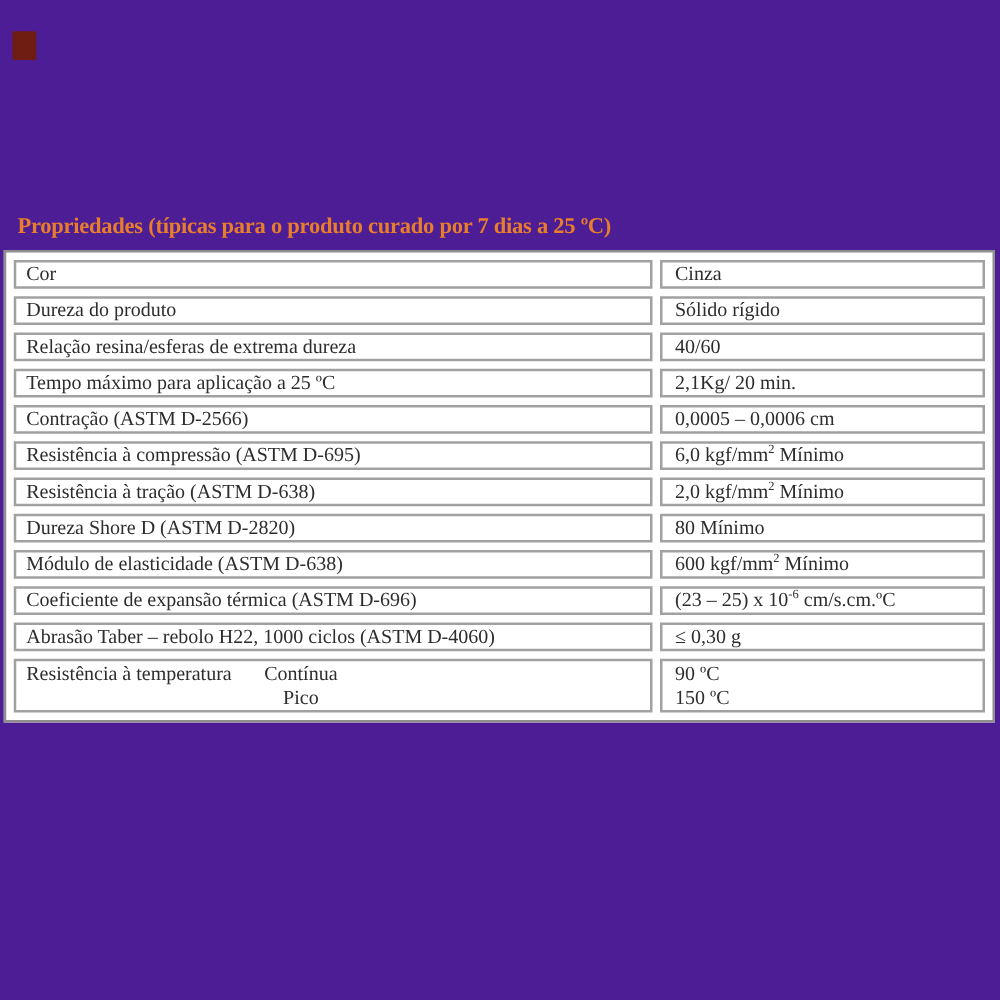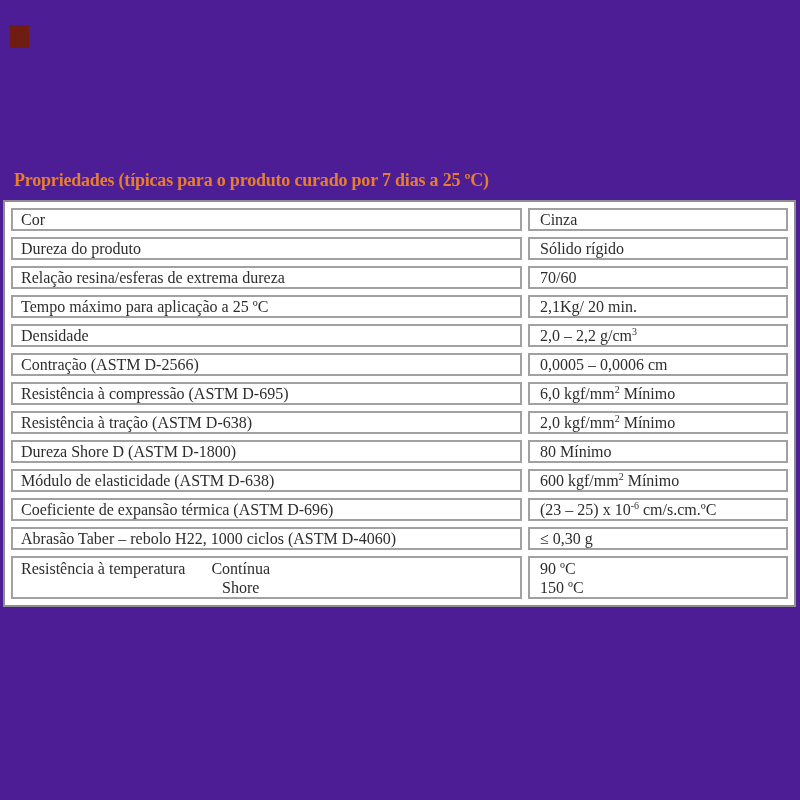--- a/index.html
+++ b/index.html
@@ -101,37 +101,31 @@
       <td class="label-cell">Dureza do produto</td>
       <td class="value-cell">
             <div class="vline"><span>Sólido rígido</span></div>
           </td>
     </tr>
 
 
     <tr>
       <td class="label-cell">Relação resina/esferas de extrema dureza</td>
       <td class="value-cell">
-            <div class="vline"><span>70/60</span></div>
+            <div class="vline"><span>40/60</span></div>
           </td>
     </tr>
 
     <tr>
       <td class="label-cell">Tempo máximo para aplicação a 25 ºC</td>
       <td class="value-cell">
             <div class="vline"><span>2,1Kg/ 20 min.</span></div>
           </td>
     </tr>
 
-    <tr>
-      <td class="label-cell">Densidade</td>
-      <td class="value-cell">
-            <div class="vline"><span>2,0 – 2,2 g/cm</span><sup>3</sup></div>
-          </td>
-    </tr>
 
     <tr>
       <td class="label-cell">Contração (ASTM D-2566)</td>
       <td class="value-cell">
             <div class="vline"><span>0,0005 – 0,0006 cm</span></div>
           </td>
     </tr>
 
     <tr>
       <td class="label-cell">Resistência à compressão (ASTM D-695)</td>
@@ -141,21 +135,21 @@
     </tr>
 
     <tr>
       <td class="label-cell">Resistência à tração (ASTM D-638)</td>
       <td class="value-cell">
             <div class="vline"><span>2,0 kgf/mm</span><sup>2</sup><span> Mínimo</span></div>
           </td>
     </tr>
 
     <tr>
-      <td class="label-cell">Dureza Shore D (ASTM D-1800)</td>
+      <td class="label-cell">Dureza Shore D (ASTM D-2820)</td>
       <td class="value-cell">
             <div class="vline"><span>80 Mínimo</span></div>
           </td>
     </tr>
 
     <tr>
       <td class="label-cell">Módulo de elasticidade (ASTM D-638)</td>
       <td class="value-cell">
             <div class="vline"><span>600 kgf/mm</span><sup>2</sup><span> Mínimo</span></div>
           </td>
@@ -169,21 +163,21 @@
     </tr>
 
     <tr>
       <td class="label-cell">Abrasão Taber – rebolo H22, 1000 ciclos (ASTM D-4060)</td>
       <td class="value-cell">
             <div class="vline"><span>≤ 0,30 g</span></div>
           </td>
     </tr>
 
     <tr>
-      <td class="label-cell multi"><span class="lbl-main">Resistência à temperatura</span><span class="sub-col"><span class="sub-line">Contínua</span><span class="sub-line">Shore</span></span></td>
+      <td class="label-cell multi"><span class="lbl-main">Resistência à temperatura</span><span class="sub-col"><span class="sub-line">Contínua</span><span class="sub-line">Pico</span></span></td>
       <td class="value-cell multi">
             <div class="vline"><span>90 ºC</span></div>
             <div class="vline"><span>150 ºC</span></div>
           </td>
     </tr>
   </tbody>
   </table>
 
 </div>
 

